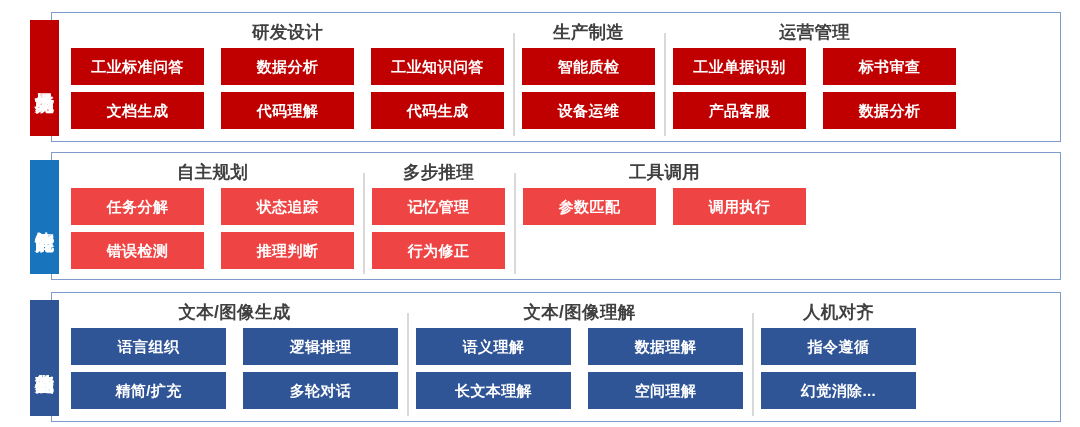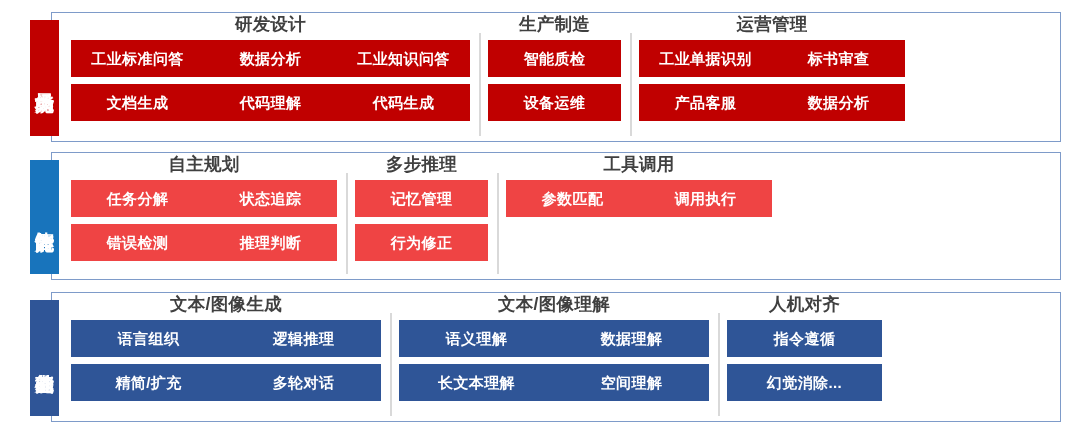--- a/index.html
+++ b/index.html
@@ -74,28 +74,29 @@
   }
   .group-title{
     text-align:center;
     font-size:17.5px;
     font-weight:bold;
     color:#404040;
     height:25px;
     line-height:25px;
     white-space:nowrap;
     letter-spacing:0.3px;
+    margin-top:8px;
   }
   .group-rows{
     display:flex;
     flex-direction:column;
     gap:7px;
     padding-top:2px;
   }
-  .cell-row{display:flex;justify-content:center;border-radius:11px;}
+  .cell-row{display:flex;gap:17px;justify-content:center;border-radius:11px;}
 
   .cell{
     height:37px;
     line-height:37px;
     text-align:center;
     color:#ffffff;
     font-weight:bold;
     font-size:15px;
     white-space:nowrap;
     letter-spacing:0.4px;

